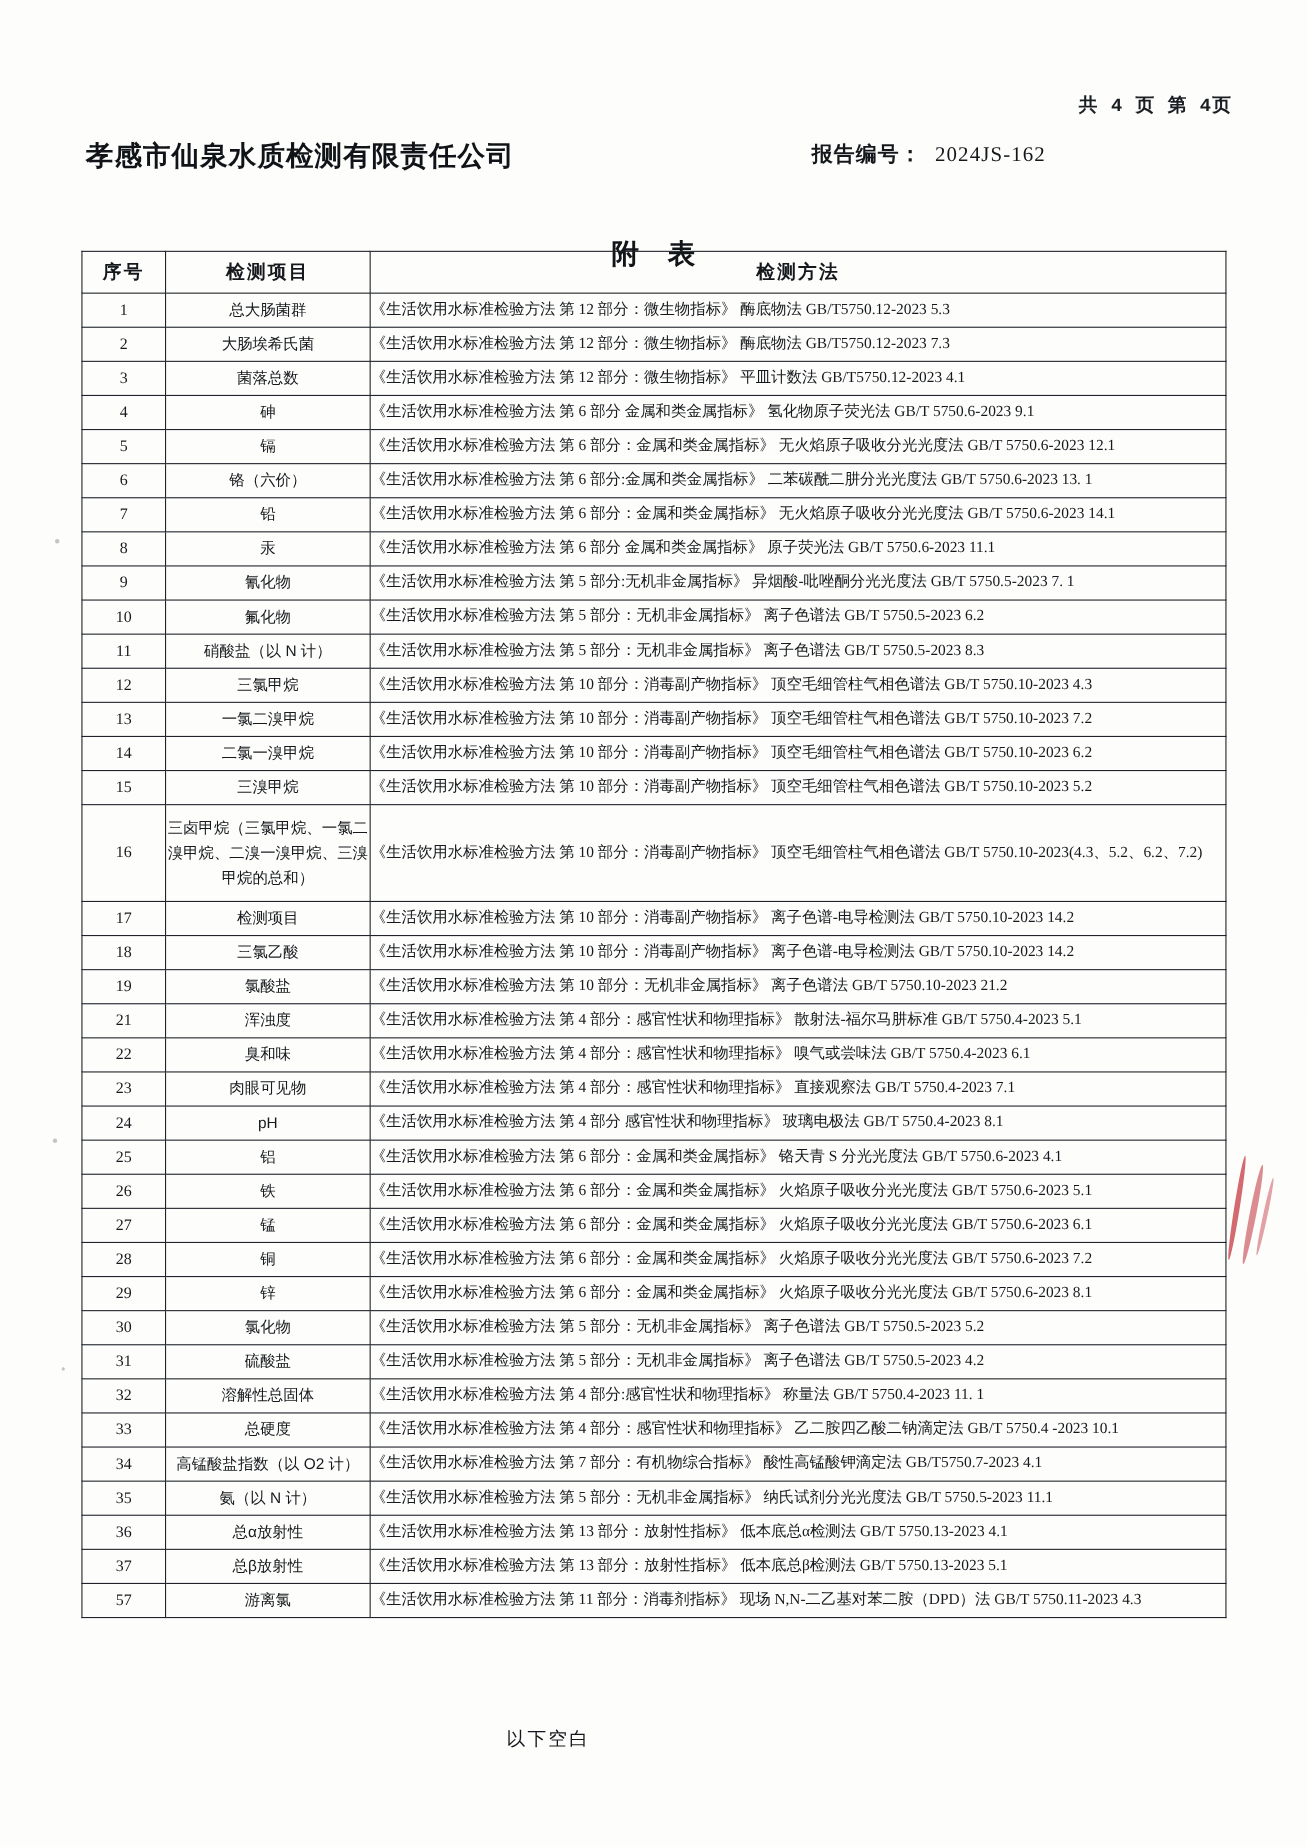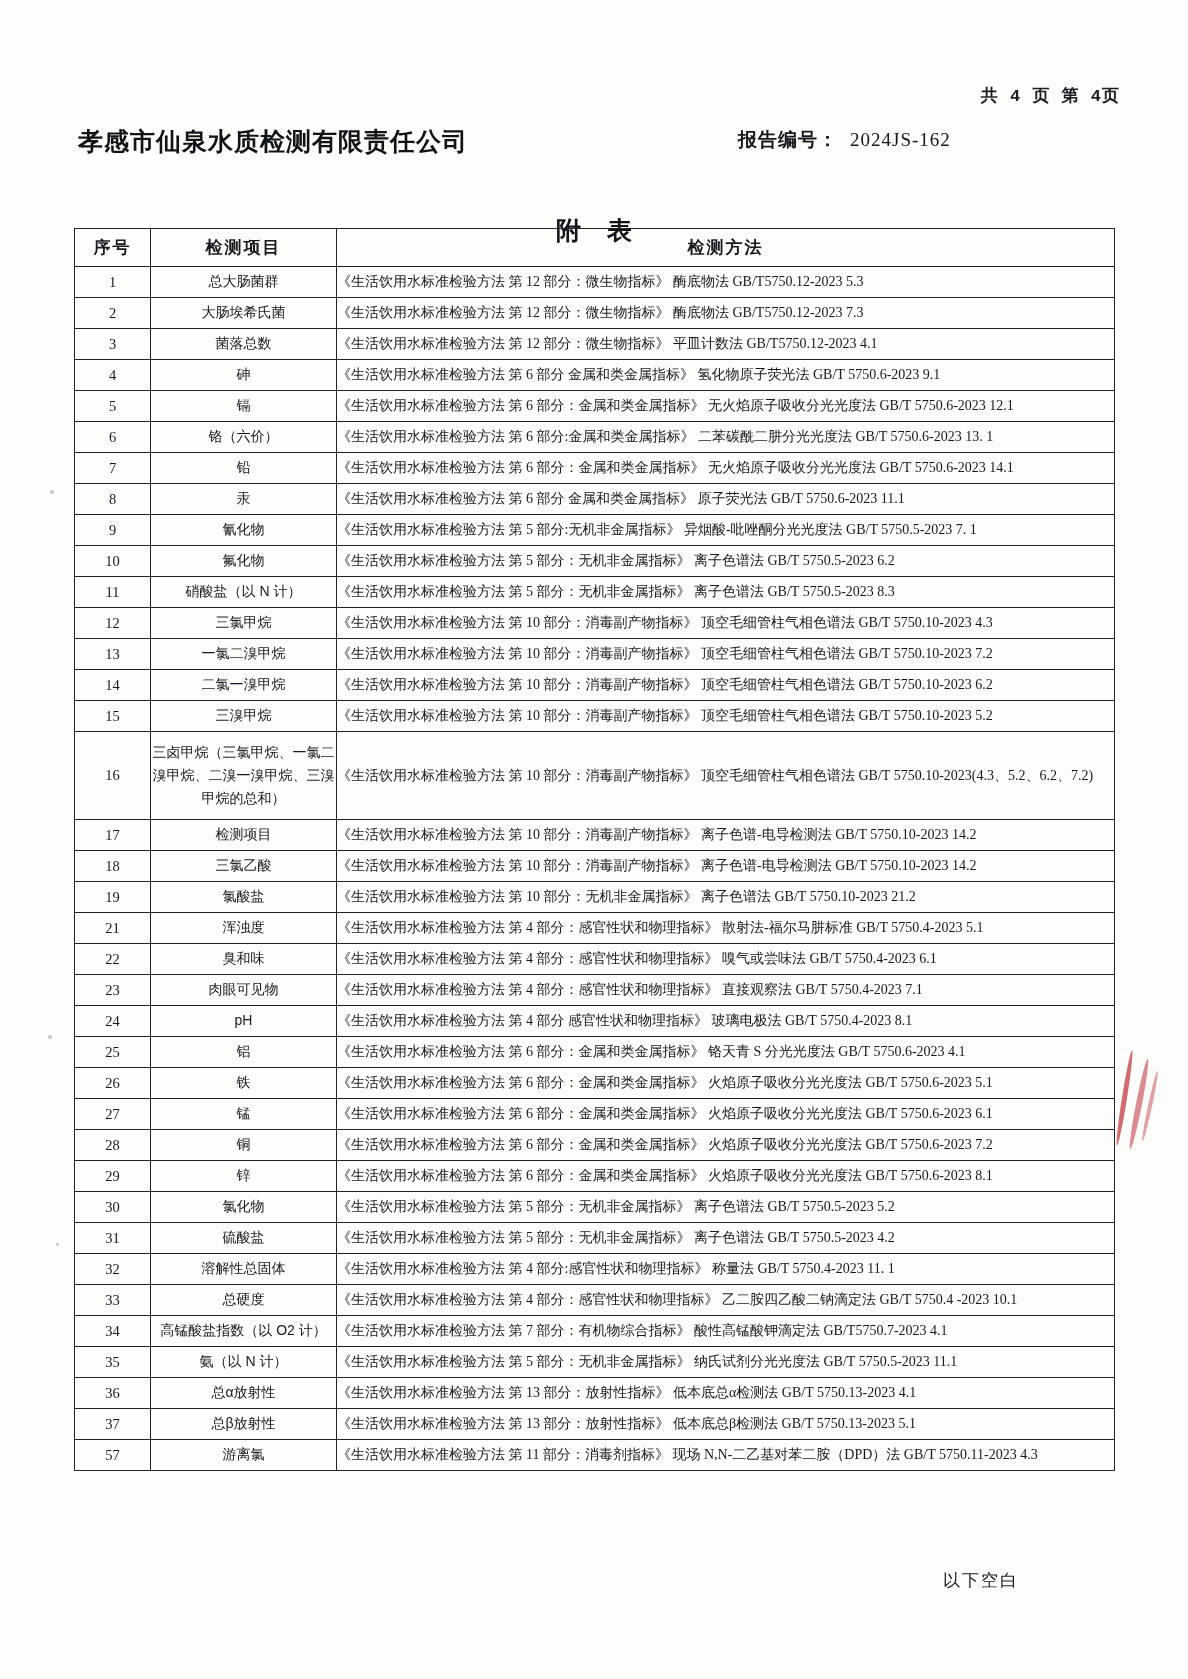--- a/index.html
+++ b/index.html
@@ -123,26 +123,25 @@
     padding: 3px 6px 3px 10px;
     text-align: left;
   }
   tbody tr { height: 31px; }
   tbody tr.tall { height: 88px; }
   .footnote {
     position: absolute;
     top: 1569px;
     left: 0;
     width: 997px;
-    text-align: right;
+    text-align: center;
     font-size: 17px;
     letter-spacing: 2px;
     font-family: "DejaVu Sans", "Liberation Sans", sans-serif;
     color: #14171b;
-    padding-left: 22px;
   }
   .stamp {
     position: absolute;
     right: 24px;
     top: 1050px;
     width: 54px;
     height: 115px;
     pointer-events: none;
   }
   .stamp span {

